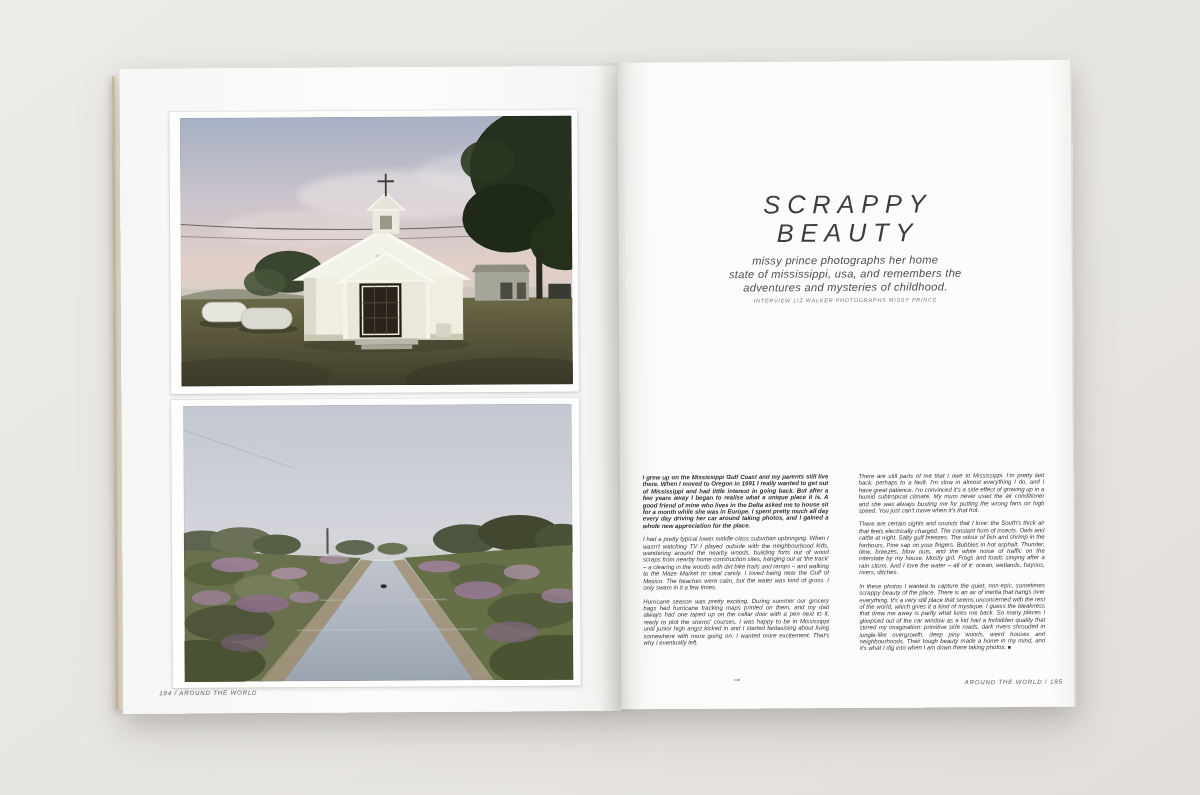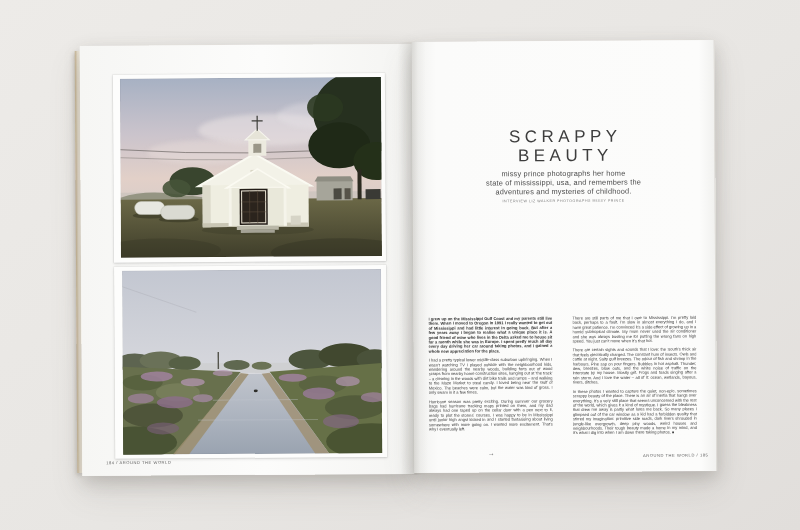--- a/index.html
+++ b/index.html
@@ -1,18 +1,18 @@
 <!DOCTYPE html>
 <html style="--background: #e9e7e4; --page-white: #fbfbfa; --ink-dark: #3d3d3d; --church-sky-top: #a7b1c3; --church-sky-mid: #cbc4cc; --church-sky-pink: #e2d0c8; --church-grass: #6b6847; --church-grass-dark: #3f3e2a; --church-wall: #efeee1; --tree-dark: #26301f; --bayou-sky-top: #c3c7d1; --bayou-sky-bottom: #d7d8dd; --bayou-water-far: #c0c4cc; --bayou-water-near: #9aa3b0; --bayou-bank-green: #68704d; --bayou-flower-purple: #a483a3; --bayou-mud: #9c8e6f;"><head>
 <meta charset="utf-8">
 <style>
   html,body{margin:0;padding:0;}
   body{width:800px;height:530px;overflow:hidden;font-family:"Liberation Sans",sans-serif;}
   .scene{position:relative;width:800px;height:530px;
-    background:linear-gradient(145deg,#edebe8 0%,#e8e6e3 55%,#e1dedb 100%);}
+    background:linear-gradient(145deg,#edebe8 0%,#e8e6e3 55%,#e1dedb 100%);font-style:italic;}
   .spread{position:absolute;left:79px;top:42px;width:636px;height:434px;transform:rotate(-0.35deg);}
   .page{position:absolute;box-shadow:0 6px 16px rgba(95,90,82,.24),0 16px 32px rgba(95,90,82,.15);}
   .page-left{left:2px;top:2px;width:332px;height:430px;
     background:linear-gradient(90deg,#f6f6f4 0%,#fcfcfb 55%,#f5f5f3 96%,#ededeb 100%);}
   .page-right{left:334px;top:0;width:302px;height:431px;border-right:1px solid #dcdad5;
     background:linear-gradient(90deg,#f0f0ee 0%,#fbfbfa 8%,#fcfcfb 95%,#f1f1ef 100%);}
   .stack-edge{position:absolute;left:-3px;top:7px;width:6px;height:422px;
     background:linear-gradient(90deg,#c6b392 0%,#e7dfce 45%,#f4f0e7 100%);
     box-shadow:-1px 2px 4px rgba(90,80,60,.25);}
   .spine{position:absolute;left:320px;top:0;width:28px;height:433px;z-index:6;pointer-events:none;

